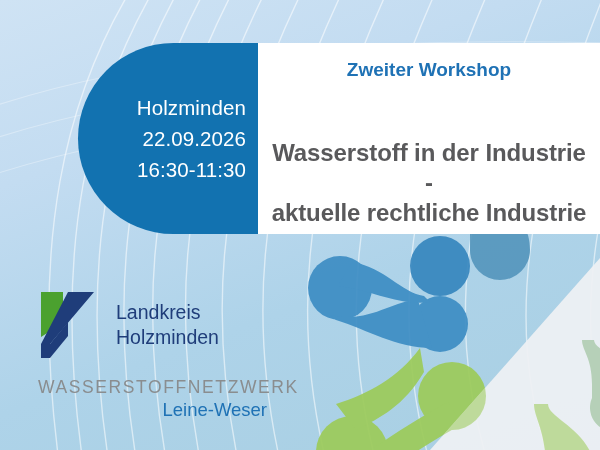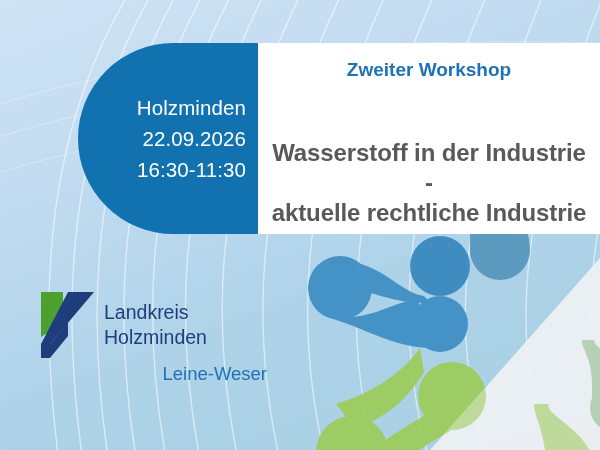--- a/index.html
+++ b/index.html
@@ -102,21 +102,21 @@
   .logo-row {
     display: flex;
     align-items: center;
   }
   .logo-mark {
     width: 58px;
     height: 74px;
     flex: 0 0 auto;
   }
   .logo-words {
-    margin-left: 8px;
+    margin-left: 20px;
     color: #1f3d7a;
     font-size: 19.5px;
     line-height: 25px;
     white-space: nowrap;
   }
   .network-name {
     margin-top: 14px;
     color: #8a8d8f;
     font-size: 17.5px;
     letter-spacing: 1.6px;
@@ -278,16 +278,17 @@
         <path d="M 3 4 L 25 4 L 25 35 L 3 49 Z" fill="#4ba12f"></path>
 
         <path d="M 30 4 L 56 4 L 12 56 L 12 70 L 3 70 L 3 56 Z" fill="#1f3d7a"></path>
         <path d="M 12 56 L 12 70 L 30 48 L 30 34 Z" fill="#1f3d7a"></path>
       </svg>
       <div class="logo-words">
         <div>Landkreis</div>
         <div>Holzminden</div>
       </div>
     </div>
+    <div class="network-name">WASSERSTOFFNETZWERK</div>
     <div class="network-region">Leine-Weser</div>
   </div>
 
 </div>
 
 </body></html>

